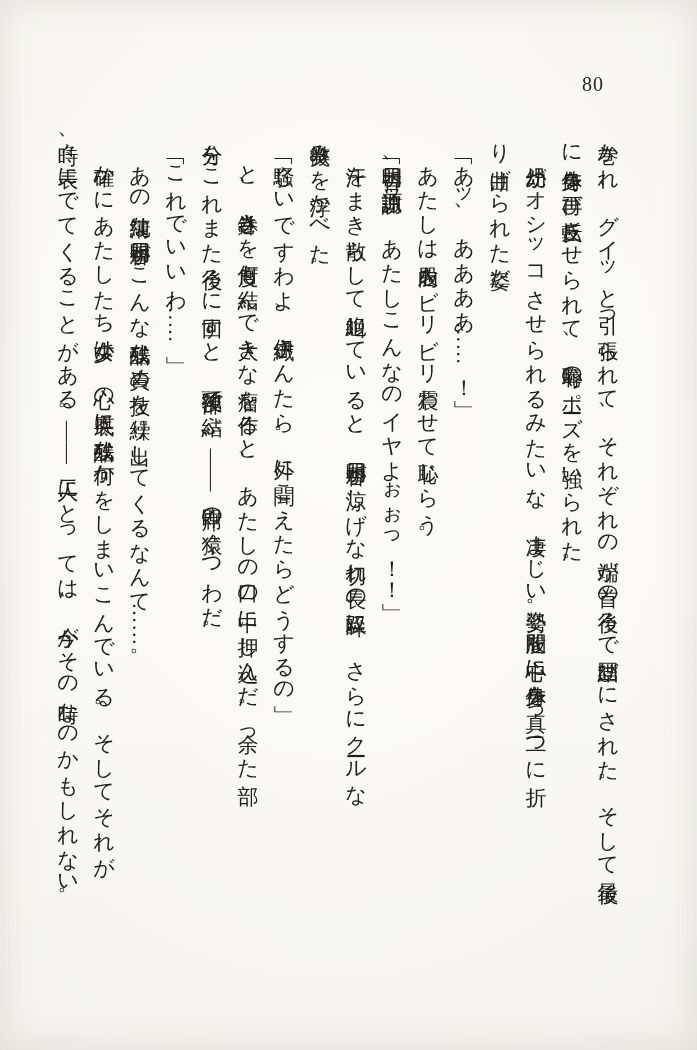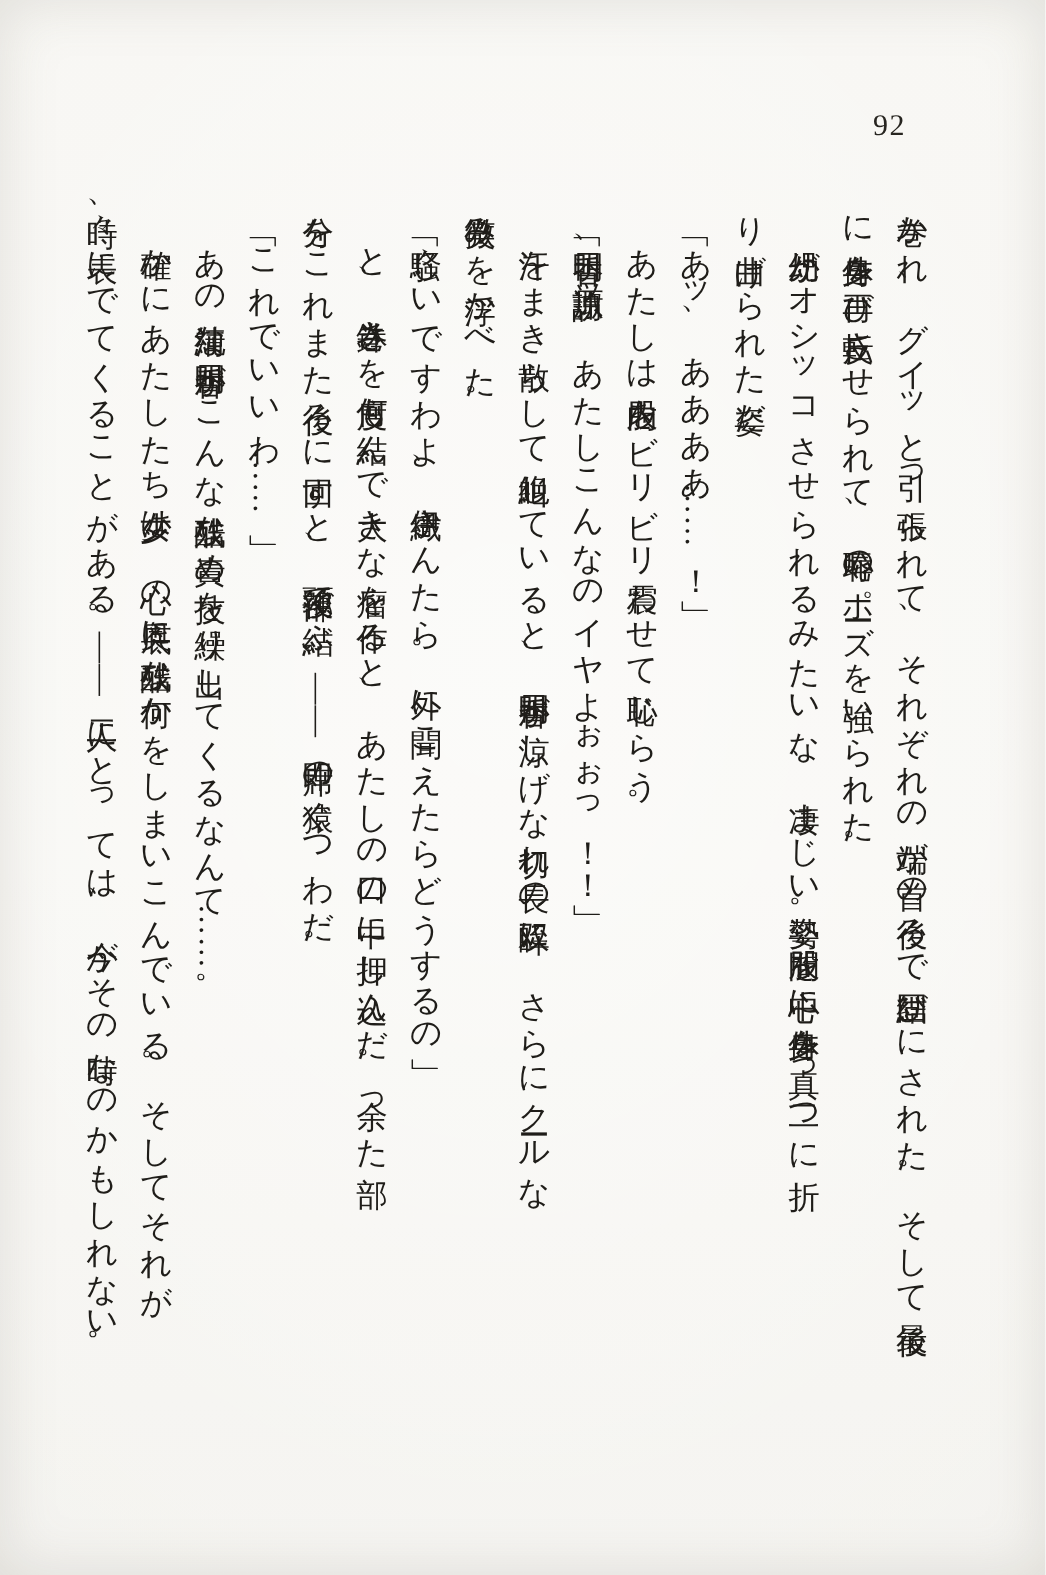--- a/index.html
+++ b/index.html
@@ -45,21 +45,21 @@
     height: 880px;
   }
   .vline.indent {
     text-indent: 21.7px;
   }
 </style>
 </head>
 <body>
 
 <div class="page">
-  <div class="page-number">92</div>
+  <div class="page-number">80</div>
   <div class="text-block">
       <div class="vline">巻かれ、グイッと引っ張られて、それぞれの端が首の後ろで固結びにされた。そして最後</div>
       <div class="vline">に身体を再び反転させられて、恥辱のポーズを強いられた。</div>
       <div class="vline indent">幼児がオシッコさせられるみたいな、凄まじい姿勢。股間を中心に身体を真っ二つに折</div>
       <div class="vline">り曲げられた姿だ。</div>
       <div class="vline indent">「あッ、ああああ……！」</div>
       <div class="vline indent">あたしは内股をビリビリ震わせて恥じらう。</div>
       <div class="vline indent">「明日香、諏訪原ッ、あたしこんなのイヤよぉぉっ！！」</div>
       <div class="vline indent">汗をまき散らして絶叫していると、明日香が涼しげな切れ長の双眸に、さらにクールな</div>
       <div class="vline">微笑みを浮かべた。</div>

